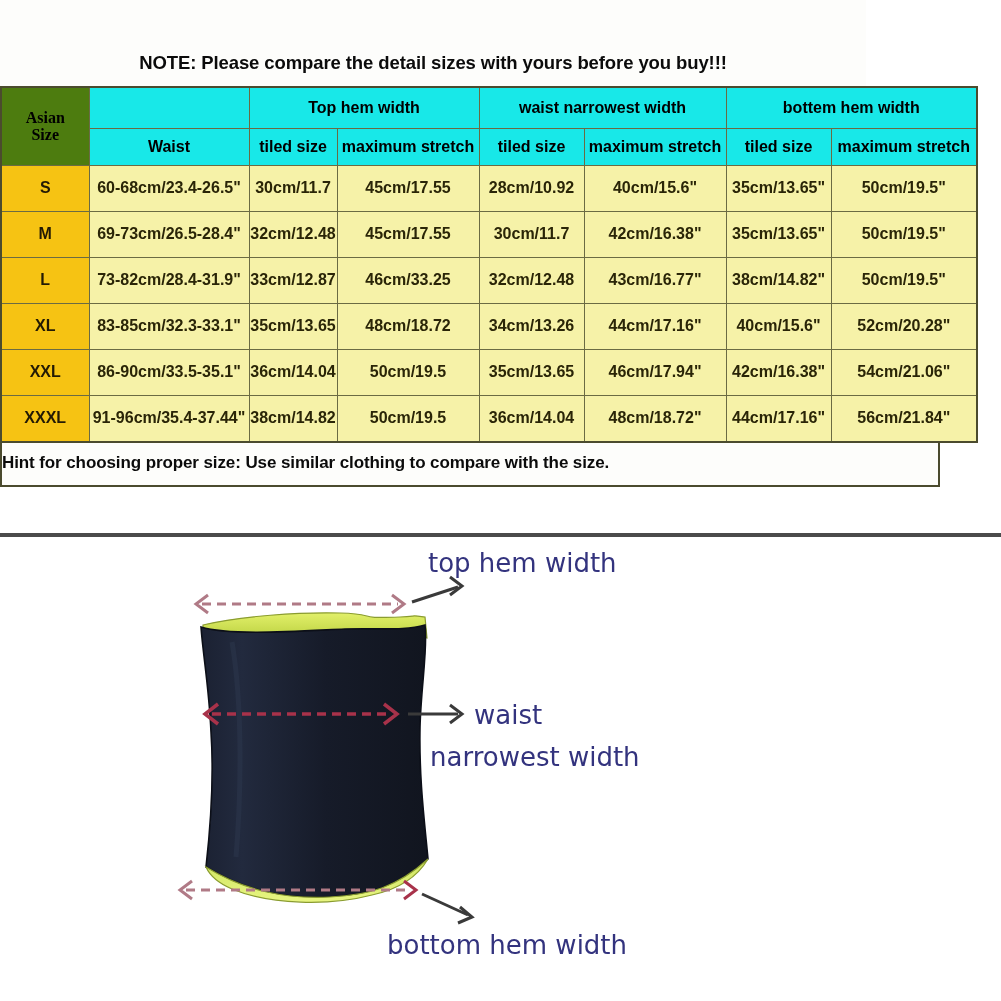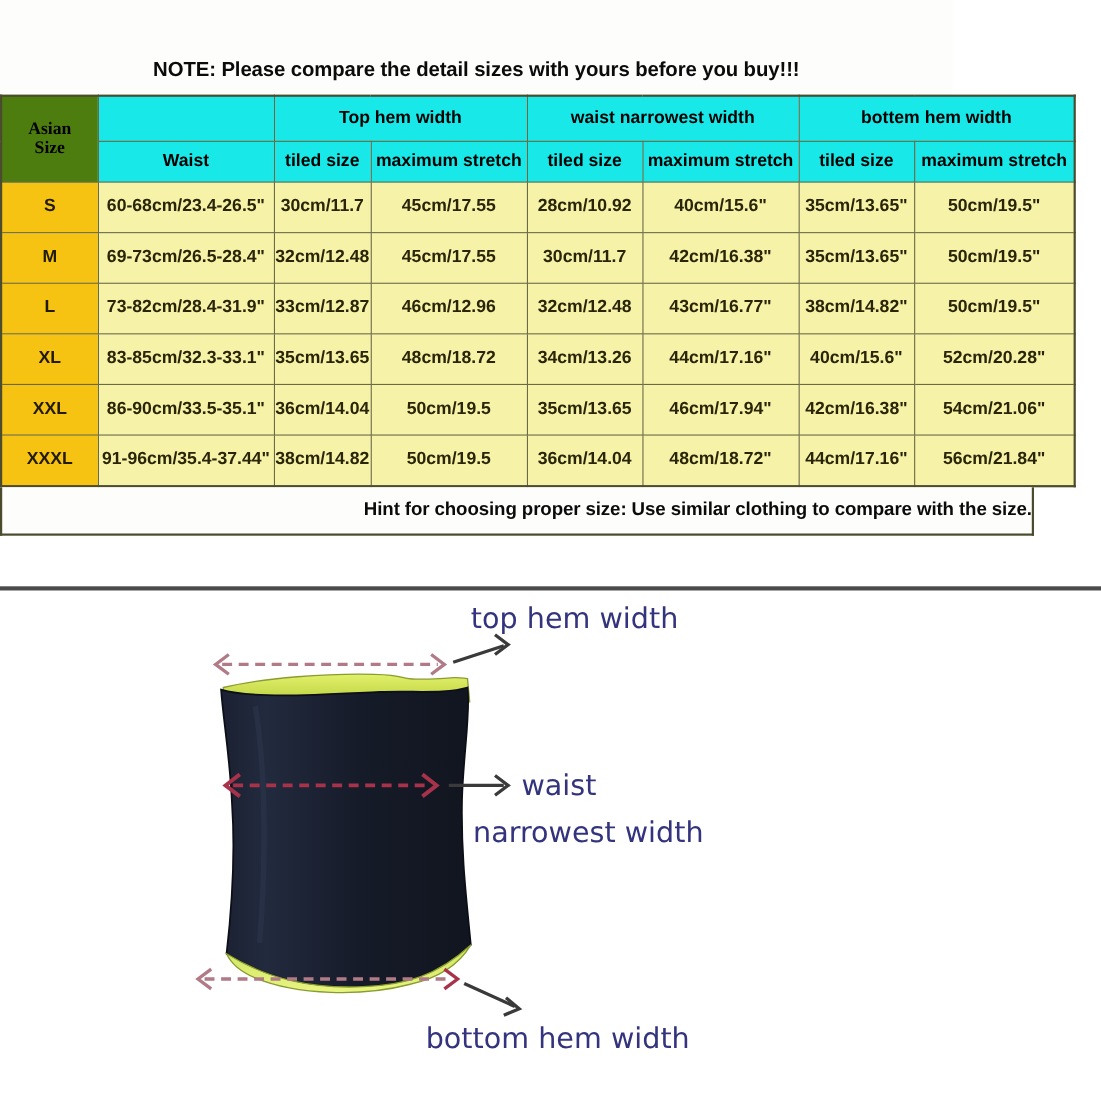--- a/index.html
+++ b/index.html
@@ -98,21 +98,21 @@
 
   
   .hint-wrap {
     width: 936px;
     margin: 0 auto;
     border-left: 2px solid #4b4b2e;
     border-right: 2px solid #4b4b2e;
     border-bottom: 2px solid #4b4b2e;
     border-top: 0;
     background: #fdfdfb;
-    text-align: right;
+    text-align: left;
     padding: 7px 0 9px 0;
   }
   .hint-line {
     font-size: 17px;
     font-weight: bold;
     color: #0b0b0b;
     padding: 3px 0;
     letter-spacing: -0.1px;
   }
 
@@ -208,21 +208,21 @@
         <td class="val">45cm/17.55</td>
         <td class="val">30cm/11.7</td>
         <td class="val">42cm/16.38"</td>
         <td class="val">35cm/13.65"</td>
         <td class="val">50cm/19.5"</td>
       </tr>
       <tr>
         <td class="sz">L</td>
         <td class="val val-tight">73-82cm/28.4-31.9"</td>
         <td class="val">33cm/12.87</td>
-        <td class="val">46cm/12.96</td>
+        <td class="val">46cm/33.25</td>
         <td class="val">32cm/12.48</td>
         <td class="val">43cm/16.77"</td>
         <td class="val">38cm/14.82"</td>
         <td class="val">50cm/19.5"</td>
       </tr>
       <tr>
         <td class="sz">XL</td>
         <td class="val val-tight">83-85cm/32.3-33.1"</td>
         <td class="val">35cm/13.65</td>
         <td class="val">48cm/18.72</td>

